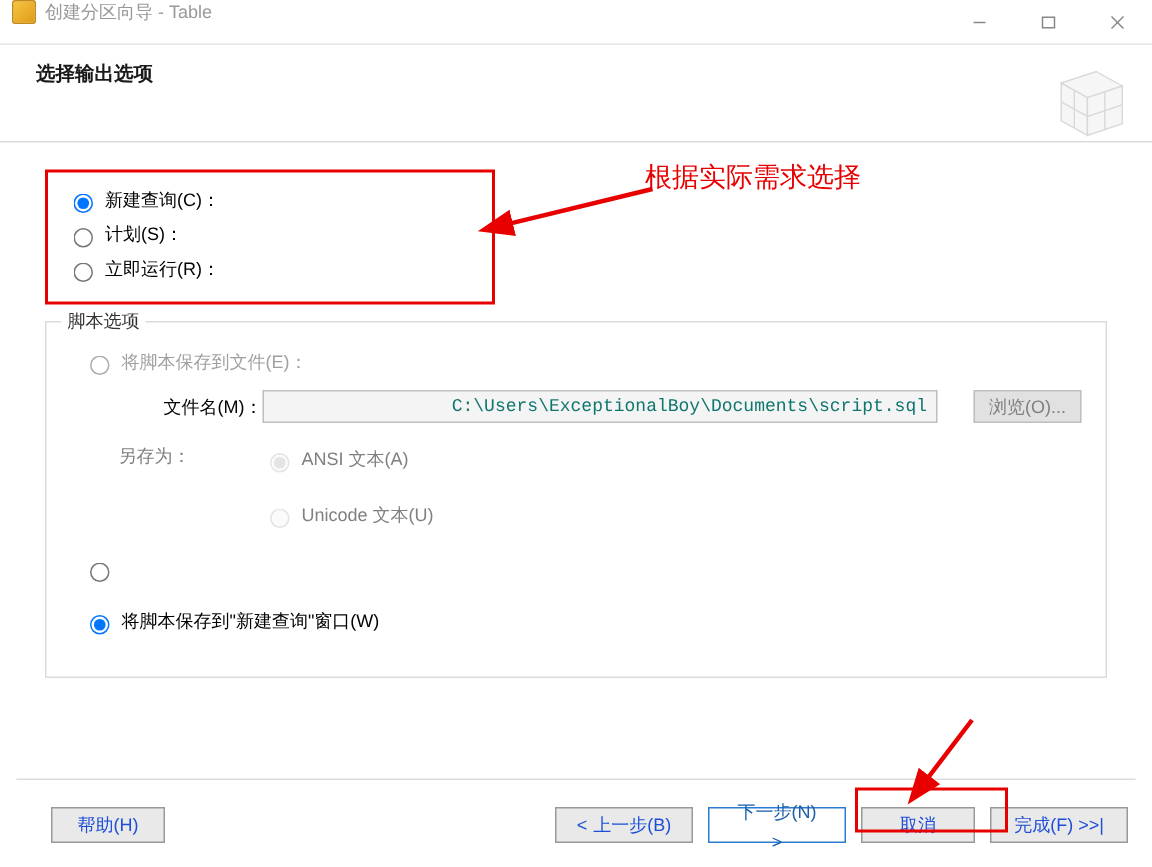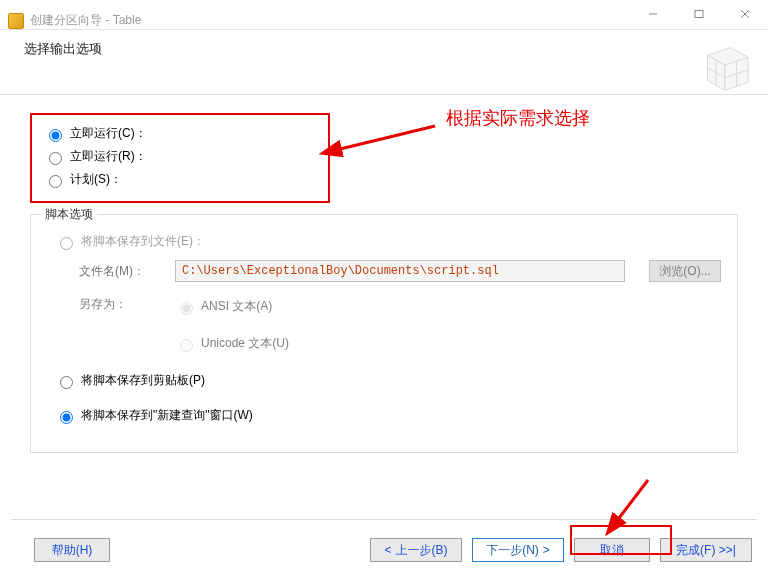--- a/index.html
+++ b/index.html
@@ -12,21 +12,21 @@
     color: #000;
     position: relative;
     overflow: hidden;
   }
   
   .titlebar {
     height: 30px;
     background: #fff;
     border-bottom: 1px solid #e5e5e5;
     display: flex;
-    align-items: flex-end;
+    align-items: flex-start;
     padding-left: 8px;
     color: #999;
   }
   .titlebar .app-icon {
     width: 16px; height: 16px;
     background: linear-gradient(135deg,#f7c441,#e09b1b);
     border: 1px solid #c58a10;
     border-radius: 2px;
     margin-right: 6px;
   }
@@ -39,21 +39,21 @@
   }
   .win-btn svg { width: 10px; height: 10px; }
 
   
   .header {
     padding: 10px 24px 14px 24px;
     background: #fff;
     position: relative;
     min-height: 64px;
   }
-  .header .h-title { font-weight: normal; font-size: 13px; color:#1a1a1a; }
+  .header .h-title { font-weight: bold; font-size: 13px; color:#1a1a1a; }
   .header .h-sub { margin-left: 16px; margin-top: 4px; color:#333; }
   .header-cube {
     position: absolute; right: 14px; top: 6px;
     width: 62px; height: 62px; opacity: .55;
   }
   .header-divider { height:1px; background:#dcdcdc; margin: 0; }
 
   
   .content {
     padding: 14px 26px 0 26px;
@@ -85,30 +85,31 @@
     background: #fff;
     padding: 0 4px;
     color:#333;
   }
   .fs-inner { padding-left: 4px; }
   .sub-block { margin-left: 24px; }
   .form-row {
     display: flex; align-items: center;
     margin: 10px 0;
   }
-  .form-row .lbl { width: 96px; color:#737373; }
+  .form-row .lbl { width: 96px; color:#000000;text-align:right; }
   .file-input {
     flex: 1;
     height: 22px;
     border: 1px solid #bfbfbf;
     background: #f4f4f4;
-    color: #c2410c;
+    color: #0f766e;
     padding: 2px 6px;
     font-family: Consolas, "Courier New", monospace;
     font-size: 12px;
+    text-align: right;
   }
   .browse-btn {
     width: 72px; height: 22px;
     margin-left: 24px;
     background: #e1e1e1;
     border: 1px solid #bfbfbf;
     color: #808080;
     font-size: 12px;
     cursor: default;
   }
@@ -140,21 +141,21 @@
     background: #e9e9e9;
     border: 1px solid #999;
     color: #1d4ed8;
     font-size: 12px;
     cursor: pointer;
     display: inline-flex; align-items:center; gap:4px;
     min-width: 92px;
     justify-content: center;
   }
   .wz-btn.help { min-width: 76px; }
-  .wz-btn.next { border-color:#2a7bd1; color:#1a5fa8; background:#fff; }
+  .wz-btn.next { border-color:#2a7bd1; color:#1a5fa8; background:#fff;flex-direction:column; }
   .wz-btn.cancel { min-width: 76px; }
 
   
   .anno { position:absolute; pointer-events:none; }
   .box-red { border:2px solid #e80000; }
   .anno-text { color:#e80000; font-size:18px; font-family:"SimSun",serif; }
 
   svg.arrow { position:absolute; overflow:visible; }
 </style>
 </head>
@@ -197,29 +198,29 @@
     </g>
   </svg>
 </div>
 <div class="header-divider"></div>
 
 <div class="content">
 
   <div class="opt-group-outer">
     <div class="radio-row">
       <input type="radio" name="out" checked="" style="">
-      <label>立即运行(C)：</label>
+      <label>新建查询(C)：</label>
+    </div>
+    <div class="radio-row">
+      <input type="radio" name="out" style="">
+      <label>计划(S)：</label>
     </div>
     <div class="radio-row">
       <input type="radio" name="out" style="">
       <label>立即运行(R)：</label>
-    </div>
-    <div class="radio-row">
-      <input type="radio" name="out" style="">
-      <label>计划(S)：</label>
     </div>
   </div>
 
   <div class="fieldset">
     <span class="legend">脚本选项</span>
     <div class="fs-inner">
 
       <div class="radio-row disabled">
         <input type="radio" name="dest" style="">
         <label>将脚本保存到文件(E)：</label>
@@ -242,21 +243,20 @@
             <div class="radio-row disabled">
               <input type="radio" name="enc" disabled="" style="">
               <label>Unicode 文本(U)</label>
             </div>
           </div>
         </div>
       </div>
 
       <div class="radio-row" style="margin-top:14px">
         <input type="radio" name="dest" style="">
-        <label>将脚本保存到剪贴板(P)</label>
       </div>
 
       <div class="radio-row" style="margin-top:18px">
         <input type="radio" name="dest" checked="" style="">
         <label>将脚本保存到"新建查询"窗口(W)</label>
       </div>
 
     </div>
   </div>
 
@@ -272,21 +272,21 @@
   </button>
   <button class="wz-btn next">
     <span>下一步(N)</span>
     <span>&gt;</span>
   </button>
   <button class="wz-btn cancel">取消</button>
   <button class="wz-btn">完成(F) &gt;&gt;|</button>
 </div>
 
 <div class="anno box-red" style="left:30px; top:113px; width:300px; height:90px;"></div>
-<div class="anno anno-text" style="left:446px; top:106px;">根据实际需求选择</div>
+<div class="anno anno-text" style="left:430px; top:106px;">根据实际需求选择</div>
 <svg class="anno arrow" style="left:330px; top:118px; width:110px; height:40px;">
   <defs>
       <marker id="ah1" markerWidth="10" markerHeight="10" refX="2" refY="3" orient="auto">
         <path d="M0,0 L0,6 L8,3 z" fill="#e80000"></path>
       </marker>
     </defs>
   <line x1="105" y1="8" x2="6" y2="32" stroke="#e80000" stroke-width="3" marker-end="url(#ah1)"></line>
 </svg>
 
 <div class="anno box-red" style="left:570px; top:525px; width:102px; height:30px;"></div>

